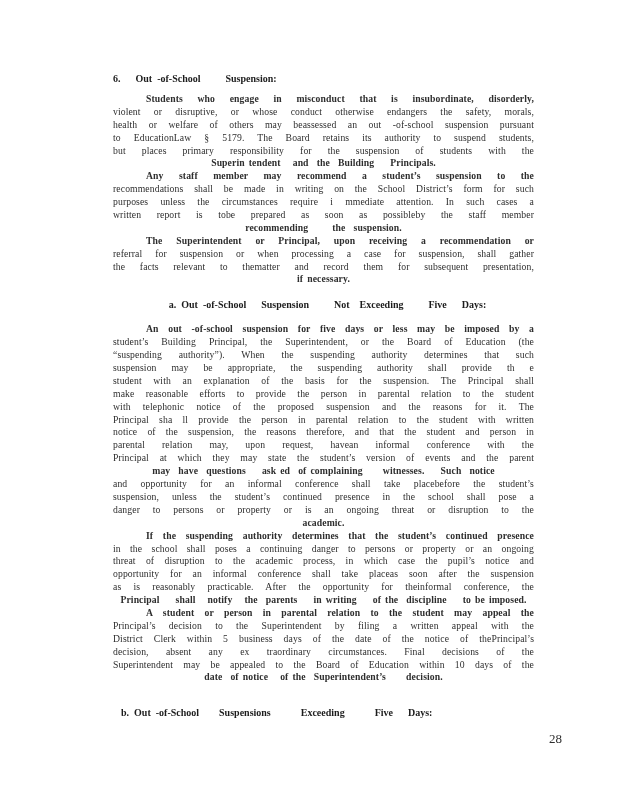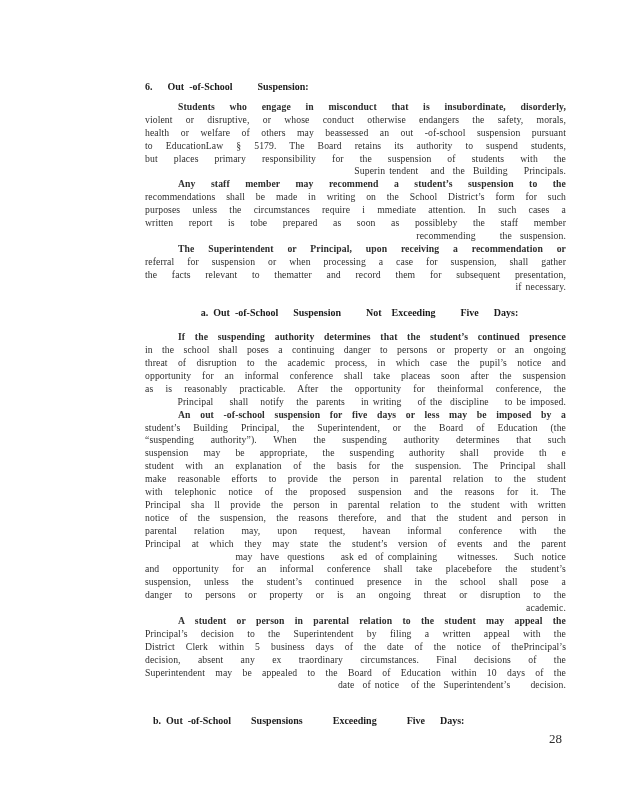--- a/index.html
+++ b/index.html
@@ -9,42 +9,42 @@
     font-family: "Liberation Serif", "DejaVu Serif", serif;
     overflow: hidden;
   }
   .page {
     position: relative;
     width: 618px; height: 800px;
     background: var(--paper, #ffffff);
   }
   .content {
     position: absolute;
-    left: 113px; top: 80px;
+    left: 113px; top: 72px;
     width: 421px;
     color: var(--ink, #2e2e2e);
-    margin-left: 32px;
   }
   .line {
     font-size: 9.7px;
     line-height: 12.9px;
     height: 12.9px;
     overflow: hidden;
     letter-spacing: 0.1px;
   }
   .line.first, .line.mid {
     text-align: justify;
     text-align-last: justify;
     -moz-text-align-last: justify;
   }
   .line.first { text-indent: 33px; font-weight: bold; }
   .line.last, .line.short {
     white-space: pre-wrap;
-    text-align: right;
+    text-align: center;
     word-spacing: 1.5px;
+    font-weight: bold;
   }
   .heading {
     font-weight: bold;
     font-size: 10px;
     line-height: 13px;
     white-space: pre-wrap;
     word-spacing: 2.5px;
     color: var(--ink-heading, #1c1c1c);
   }
   .heading.main { margin-bottom: 8px; }
@@ -79,46 +79,46 @@
         <div class="line last">recommending      the  suspension.</div>
       </div>
       <div class="para">
         <div class="line first">The Superintendent or Principal, upon receiving a recommendation or</div>
         <div class="line mid">referral for suspension or when processing a case for suspension, shall gather</div>
         <div class="line mid">the facts relevant to thematter and record them for subsequent presentation,</div>
         <div class="line last">if necessary.</div>
       </div>
       <div class="heading sub-a">a. Out -of-School   Suspension     Not  Exceeding     Five   Days:</div>
       <div class="para">
-        <div class="line first">If the suspending authority determines that the student’s continued presence</div>
-        <div class="line mid">in the school shall poses a continuing danger to persons or property or an ongoing</div>
-        <div class="line mid">threat of disruption to the academic process, in which case the pupil’s notice and</div>
-        <div class="line mid">opportunity for an informal conference shall take placeas soon after the suspension</div>
-        <div class="line mid">as is reasonably practicable. After the opportunity for theinformal conference, the</div>
-        <div class="line last">Principal    shall   notify   the  parents    in writing    of the  discipline    to be imposed.</div>
-      </div>
-      <div class="para">
         <div class="line first">An out -of-school suspension for five days or less may be imposed by a</div>
         <div class="line mid">student’s Building Principal, the Superintendent, or the Board of Education (the</div>
         <div class="line mid">“suspending authority”). When the suspending authority determines that such</div>
         <div class="line mid">suspension may be appropriate, the suspending authority shall provide th e</div>
         <div class="line mid">student with an explanation of the basis for the suspension. The Principal shall</div>
         <div class="line mid">make reasonable efforts to provide the person in parental relation to the student</div>
         <div class="line mid">with telephonic notice of the proposed suspension and the reasons for it. The</div>
         <div class="line mid">Principal sha ll provide the person in parental relation to the student with written</div>
         <div class="line mid">notice of the suspension, the reasons therefore, and that the student and person in</div>
         <div class="line mid">parental relation may, upon request, havean informal conference with the</div>
         <div class="line mid">Principal at which they may state the student’s version of events and the parent</div>
         <div class="line short">may  have  questions    ask ed  of complaining     witnesses.    Such  notice</div>
         <div class="line mid">and opportunity for an informal conference shall take placebefore the student’s</div>
         <div class="line mid">suspension, unless the student’s continued presence in the school shall pose a</div>
         <div class="line mid">danger to persons or property or is an ongoing threat or disruption to the</div>
         <div class="line last">academic.</div>
       </div>
       <div class="para">
+        <div class="line first">If the suspending authority determines that the student’s continued presence</div>
+        <div class="line mid">in the school shall poses a continuing danger to persons or property or an ongoing</div>
+        <div class="line mid">threat of disruption to the academic process, in which case the pupil’s notice and</div>
+        <div class="line mid">opportunity for an informal conference shall take placeas soon after the suspension</div>
+        <div class="line mid">as is reasonably practicable. After the opportunity for theinformal conference, the</div>
+        <div class="line last">Principal    shall   notify   the  parents    in writing    of the  discipline    to be imposed.</div>
+      </div>
+      <div class="para">
         <div class="line first">A student or person in parental relation to the student may appeal the</div>
         <div class="line mid">Principal’s decision to the Superintendent by filing a written appeal with the</div>
         <div class="line mid">District Clerk within 5 business days of the date of the notice of thePrincipal’s</div>
         <div class="line mid">decision, absent any ex traordinary circumstances. Final decisions of the</div>
         <div class="line mid">Superintendent may be appealed to the Board of Education within 10 days of the</div>
         <div class="line last">date  of notice   of the  Superintendent’s     decision.</div>
       </div>
       <div class="heading sub-b">b. Out -of-School    Suspensions      Exceeding      Five   Days:</div>
     </div>
   <div class="page-number">28</div>

